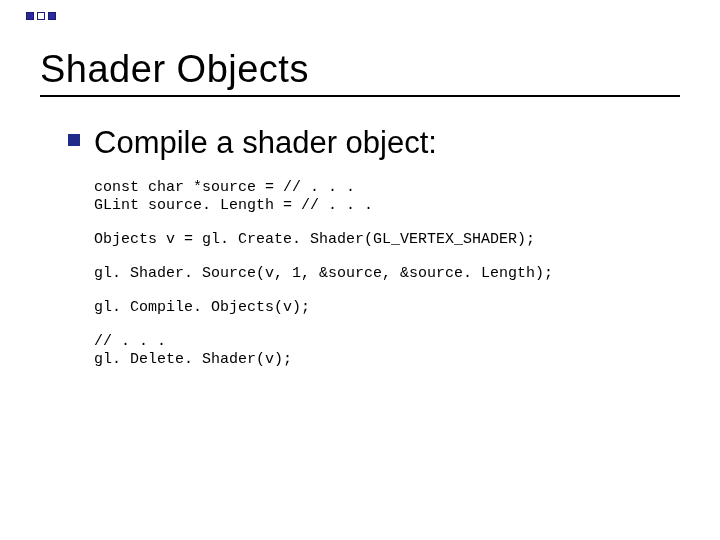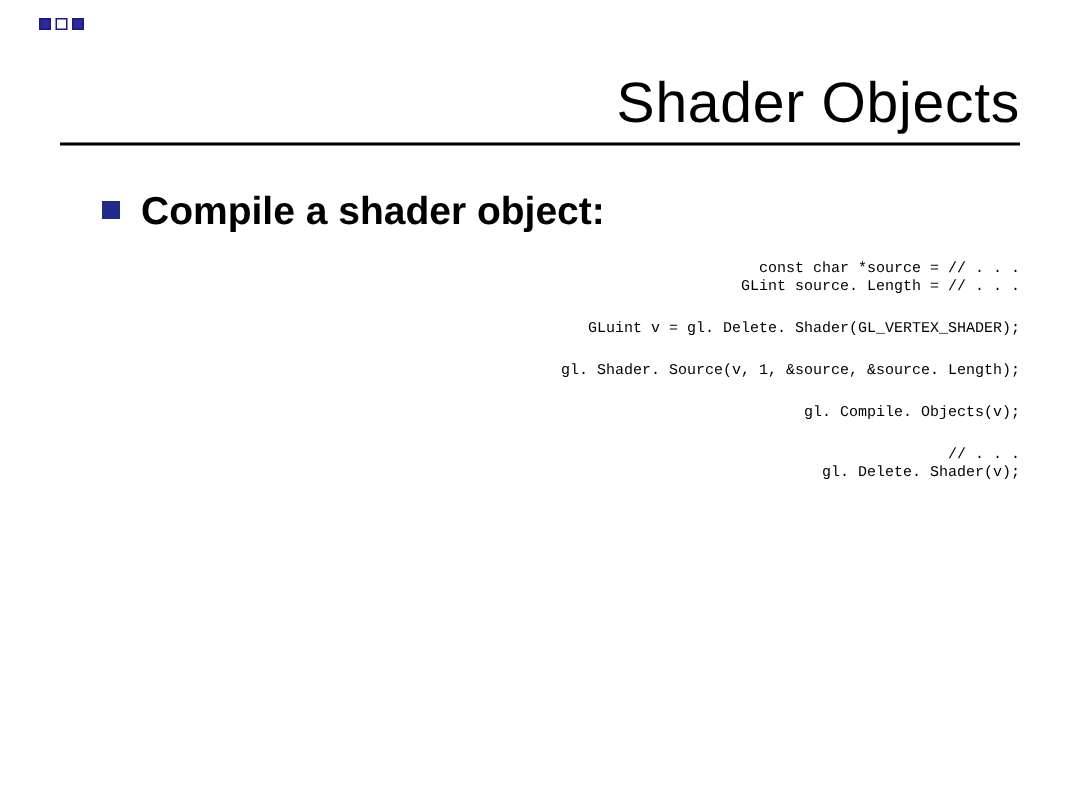--- a/index.html
+++ b/index.html
@@ -1,27 +1,27 @@
 <!DOCTYPE html>
 <html><head>
 <meta charset="utf-8">
 <style>
-  * { margin: 0; padding: 0; box-sizing: border-box; text-align: right; }
+  * { margin: 0; padding: 0; box-sizing: border-box; }
   html, body { width: 720px; height: 540px; background: #fff; font-family: Arial, Helvetica, sans-serif; color: #000; }
   .slide { width: 720px; height: 540px; padding: 20px 40px 20px 40px; position: relative; }
   .decor { position: absolute; top: 12px; left: 26px; display: flex; gap: 3px; }
   .sq { width: 8px; height: 8px; border: 1px solid #1a1a7a; }
   .sq.filled { background: #2a2a9a; }
   .title { font-size: 38px; font-weight: 400; margin: 28px 0 4px 0; letter-spacing: 0.5px; }
   .rule { border: none; border-top: 2px solid #000; margin-bottom: 28px; }
   .body { padding-left: 28px; }
   .bullet-row { display: flex; align-items: flex-start; margin-bottom: 18px; }
   .bullet { width: 12px; height: 12px; background: #1f2b8a; margin-top: 9px; margin-right: 14px; flex-shrink: 0; }
-  .bullet-text { font-size: 26px; font-weight: bold; }
-  .code-area { padding-left: 26px; font-family: "Courier New", Courier, monospace; font-size: 10px; line-height: 1.2; }
+  .bullet-text { font-size: 31px; }
+  .code-area { padding-left: 26px; font-family: "Courier New", Courier, monospace; font-size: 15px; line-height: 1.2; }
   .code-block { margin-bottom: 16px; white-space: pre; }
 </style>
 </head>
 <body>
 
 <div class="slide">
 
   <div class="decor">
     <div class="sq filled"></div>
     <div class="sq"></div>
@@ -34,21 +34,21 @@
   <div class="body">
 
     <div class="bullet-row">
       <div class="bullet"></div>
       <div class="bullet-text">Compile a shader object:</div>
     </div>
 
     <div class="code-area">
       <div class="code-block">const char *source = // . . .
 GLint source. Length = // . . .</div>
-      <div class="code-block">GLuint v = gl. Delete. Shader(GL_VERTEX_SHADER);</div>
+      <div class="code-block">Objects v = gl. Create. Shader(GL_VERTEX_SHADER);</div>
       <div class="code-block">gl. Shader. Source(v, 1, &amp;source, &amp;source. Length);</div>
       <div class="code-block">gl. Compile. Objects(v);</div>
       <div class="code-block">// . . .
 gl. Delete. Shader(v);</div>
     </div>
 
   </div>
 </div>
 
 </body></html>

